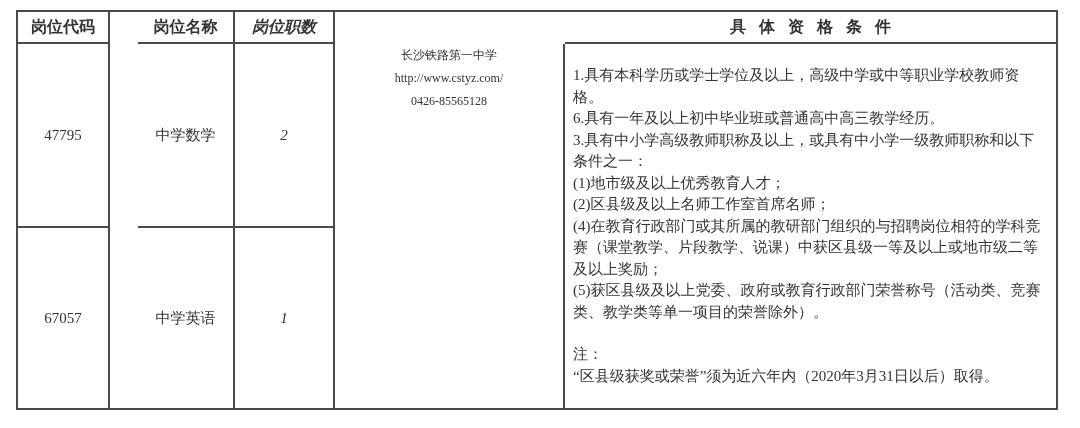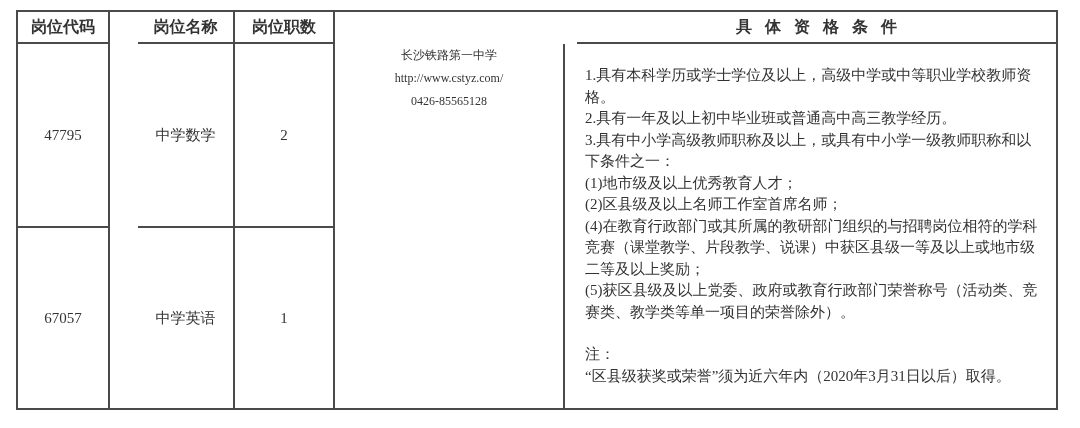--- a/index.html
+++ b/index.html
@@ -26,31 +26,31 @@
   .cell {
     border-right: 2px solid #4a4a4a;
     border-bottom: 2px solid #4a4a4a;
     display: flex;
     align-items: center;
     justify-content: center;
     text-align: center;
     font-size: 15px;
     overflow: hidden;
   }
-  .cell.no-br { border-right: none; margin-left: 12px; }
+  .cell.no-br { border-right: none; }
   .cell.no-bb { border-bottom: none; }
 
   .head {
     font-weight: bold;
     font-size: 16px;
     line-height: 1;
   }
   .head-spaced { letter-spacing: 13px; text-indent: 13px; }
 
-  .c1 { grid-column: 1; } .c2 { grid-column: 2; margin-left: 28px; } .c3 { grid-column: 3; }
+  .c1 { grid-column: 1; } .c2 { grid-column: 2; margin-left: 28px; } .c3 { grid-column: 3; font-style: italic; }
   .c4 { grid-column: 4; } .c5 { grid-column: 5; }
   .hr { grid-row: 1; } .r1 { grid-row: 2; } .r2 { grid-row: 3; }
   .rowspan { grid-row: 2 / 4; }
 
   .contact-cell {
     flex-direction: column;
     justify-content: flex-start;
     line-height: 23px;
     font-size: 12px;
   }
@@ -87,21 +87,21 @@
     <div class="cell r2 c3 no-bb">1</div>
 
     <div class="cell contact-cell rowspan c4 no-bb">
       <div>长沙铁路第一中学</div>
       <div>http://www.cstyz.com/</div>
       <div>0426-85565128</div>
     </div>
 
     <div class="cell qual-cell rowspan c5 no-br no-bb">
       <div class="qline">1.具有本科学历或学士学位及以上，高级中学或中等职业学校教师资格。</div>
-      <div class="qline">2.具有一年及以上初中毕业班或普通高中高三教学经历。</div>
+      <div class="qline">6.具有一年及以上初中毕业班或普通高中高三教学经历。</div>
       <div class="qline">3.具有中小学高级教师职称及以上，或具有中小学一级教师职称和以下条件之一：</div>
       <div class="qline">(1)地市级及以上优秀教育人才；</div>
       <div class="qline">(2)区县级及以上名师工作室首席名师；</div>
       <div class="qline">(4)在教育行政部门或其所属的教研部门组织的与招聘岗位相符的学科竞赛（课堂教学、片段教学、说课）中获区县级一等及以上或地市级二等及以上奖励；</div>
       <div class="qline">(5)获区县级及以上党委、政府或教育行政部门荣誉称号（活动类、竞赛类、教学类等单一项目的荣誉除外）。</div>
       <div class="qline note-gap">注：</div>
       <div class="qline">“区县级获奖或荣誉”须为近六年内（2020年3月31日以后）取得。</div>
     </div>
 
   </div>

